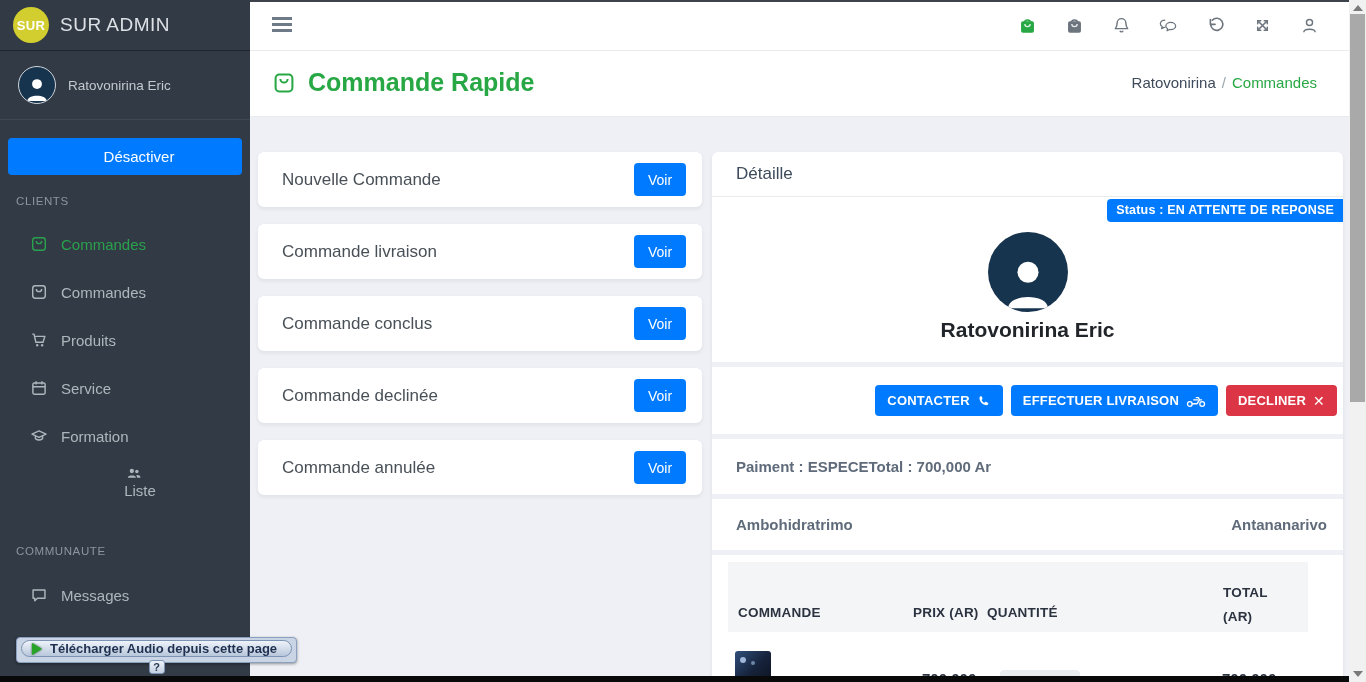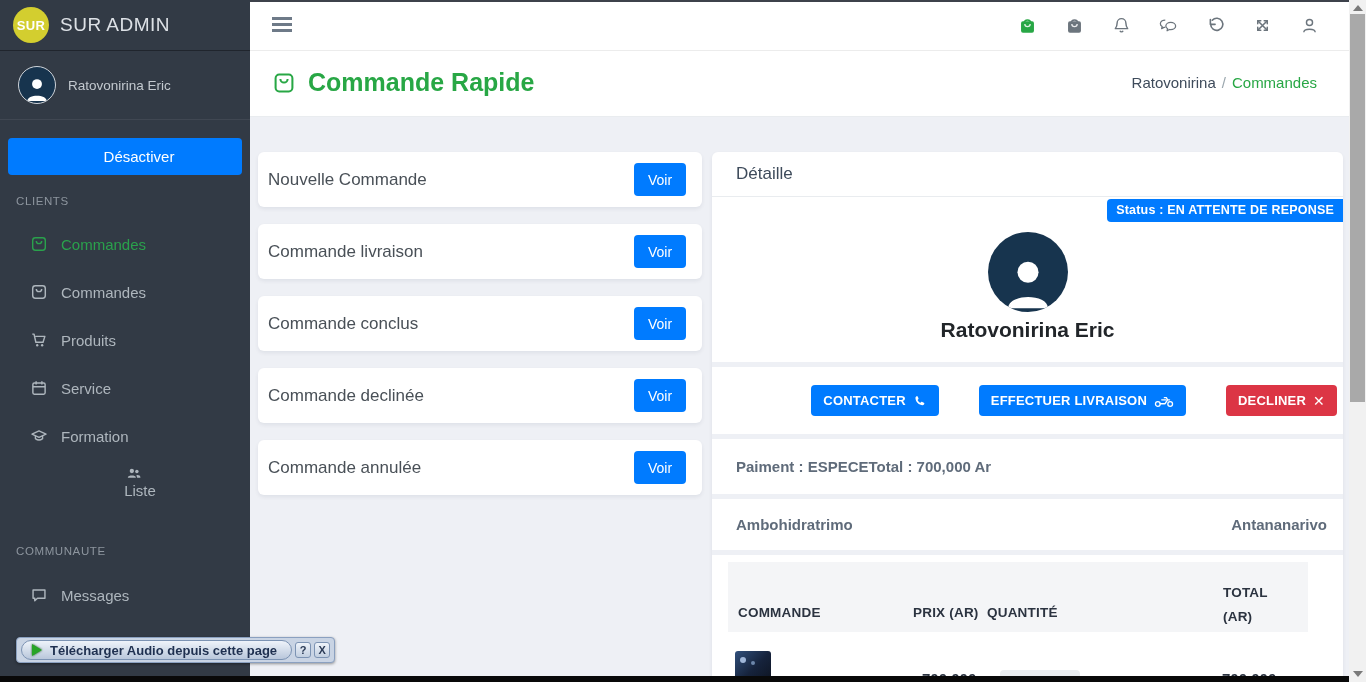--- a/index.html
+++ b/index.html
@@ -18,21 +18,21 @@
   .side-user { height:69px; display:flex; align-items:center; padding-left:18px; border-bottom:1px solid rgba(255,255,255,.07); }
   .side-avatar { width:38px; height:38px; border-radius:50%; background:#17344e; border:1px solid #cfd4da; display:flex; align-items:flex-end; justify-content:center; overflow:hidden; }
   .side-user-name { color:#c3c9cf; font-size:13.5px; margin-left:12px; }
   .deactivate-btn { position:absolute; left:8px; top:138px; width:234px; height:37px; background:#007bff; color:#fff; font-size:15px; border:none; border-radius:4px; cursor:pointer; font-family:inherit;padding-left:28px; }
   .side-section { position:absolute; left:16px; color:#8d959e; font-size:11.5px; letter-spacing:.6px; }
   .side-item { position:absolute; left:0; width:250px; height:40px; display:flex; align-items:center; padding-left:30px; color:#aeb6bd; font-size:15px; cursor:pointer; }
   .side-item svg { margin-right:13px; flex:none; }
   .side-item.active { color:#2aa14c; }
 
   
-  .audio-bar { position:absolute; left:16px; top:637px; height:26px; display:flex; align-items:center; gap:3px; z-index:40; background:#c9d4e4; border:1px solid #8aa0c0; border-radius:4px; padding:2px 4px; box-shadow:0 1px 3px rgba(0,0,0,.4); }
+  .audio-bar { position:absolute; left:16px; top:637px; height:26px; display:flex; align-items:center; gap:3px; z-index:40; background:#c9d4e4; border:1px solid #8aa0c0; border-radius:4px; padding:2px 4px; box-shadow:0 1px 3px rgba(0,0,0,.4);flex-direction:column; }
   .audio-pill { display:flex; align-items:center; gap:8px; height:20px; padding:0 14px 0 10px; border-radius:11px; background:linear-gradient(#eef3fa,#b9c7db); border:1px solid #7c93b3; color:#1f3050; font-weight:bold; font-size:13px; cursor:pointer; white-space:nowrap; }
   .play-tri { width:0; height:0; border-left:10px solid #27a427; border-top:6px solid transparent; border-bottom:6px solid transparent; filter:drop-shadow(0 0 1px #145214); }
   .audio-sq { width:16px; height:16px; border:1px solid #7c93b3; border-radius:3px; background:linear-gradient(#eef3fa,#c2cfe0); color:#2a3a55; font-size:11px; font-weight:bold; display:flex; align-items:center; justify-content:center; cursor:pointer; }
 
   
   .header { position:absolute; left:250px; top:0; width:1099px; height:51px; background:#fff; border-bottom:1px solid #ececec; z-index:5; }
   .hamburger { position:absolute; left:22px; top:17px; width:20px; cursor:pointer; }
   .hamburger div { height:3px; background:#6e7a88; margin-bottom:3px; }
   .hd-icons { position:absolute; right:30px; top:0; height:51px; display:flex; align-items:center; gap:27px; }
   .hd-ic { width:20px; height:20px; color:#6c757d; cursor:pointer; display:flex; align-items:center; justify-content:center; }
@@ -42,33 +42,33 @@
   .title-band { position:absolute; left:250px; top:51px; width:1099px; height:66px; background:#fff; border-bottom:1px solid #e9ecef; }
   .page-title { position:absolute; left:22px; top:17px; display:flex; align-items:center; gap:12px; color:#28a745; }
   .page-title .pt-text { font-size:25px; font-weight:bold; }
   .breadcrumb { position:absolute; right:32px; top:23px; font-size:15px; }
   .bc-parent { color:#3e4b5b; }
   .bc-sep { color:#9aa6ad; margin:0 6px; }
   .bc-current { color:#28a745; cursor:pointer; }
 
   
   .order-card { position:absolute; left:258px; width:444px; height:55px; background:#fff; border-radius:6px; box-shadow:0 2px 4px rgba(15,34,58,.07); display:flex; align-items:center; }
-  .order-card .oc-label { margin-left:10px; font-size:17px; color:#495057; }
+  .order-card .oc-label { margin-left:24px; font-size:17px; color:#495057; }
   .voir-btn { position:absolute; right:16px; top:11px; width:52px; height:33px; background:#007bff; color:#fff; border:none; border-radius:4px; font-size:14px; cursor:pointer; font-family:inherit; }
 
   
   .detail-card { position:absolute; left:712px; top:152px; width:631px; height:530px; background:#fff; border-radius:6px 6px 0 0; box-shadow:0 2px 4px rgba(15,34,58,.07); overflow:hidden; }
   .dc-abs { position:absolute; }
   .detail-header { left:0; top:0; width:631px; height:45px; border-bottom:1px solid #e9ecef; display:flex; align-items:center; padding-left:24px; font-size:17px; color:#3e4b5b; }
   .status-badge { right:0; top:47px; background:#007bff; color:#fff; font-size:12.5px; font-weight:bold; padding:4px 9px 5px 9px; border-radius:4px 0 0 4px; letter-spacing:.2px; }
   .detail-avatar { left:276px; top:80px; width:80px; height:80px; border-radius:50%; background:#17344e; overflow:hidden; display:flex; align-items:flex-end; justify-content:center; }
   .detail-name { left:0; top:166px; width:631px; text-align:center; font-size:21px; font-weight:600; color:#212529; }
   .divider { left:0; width:631px; height:5px; background:#eef0f5; }
   .actions-row { left:0; top:215px; width:631px; height:67px; display:flex; align-items:center; justify-content:flex-end; gap:8px; padding-right:6px; }
-  .act-btn { height:31px; border:none; border-radius:4px; color:#fff; font-weight:bold; font-size:13px; display:inline-flex; align-items:center; gap:7px; padding:0 12px; cursor:pointer; font-family:inherit; letter-spacing:.2px;margin-left:32px; }
+  .act-btn { height:31px; border:none; border-radius:4px; color:#fff; font-weight:bold; font-size:13px; display:inline-flex; align-items:center; gap:7px; padding:0 12px; cursor:pointer; font-family:inherit; letter-spacing:.2px; }
   .act-blue { background:#007bff; }
   .act-red { background:#dc3545; }
   .info-row { left:0; width:631px; padding:0 16px 0 24px; display:flex; align-items:center; color:#5f6b7a; font-weight:bold; font-size:15px; }
   .pay-row { top:287px; height:55px; }
   .addr-row { top:347px; height:51px; }
   .info-mid { flex:1; text-align:center; }
   .info-right { text-align:right; }
 
   
   .tbl-head { left:16px; top:410px; width:580px; height:70px; background:#f4f5f7; }

